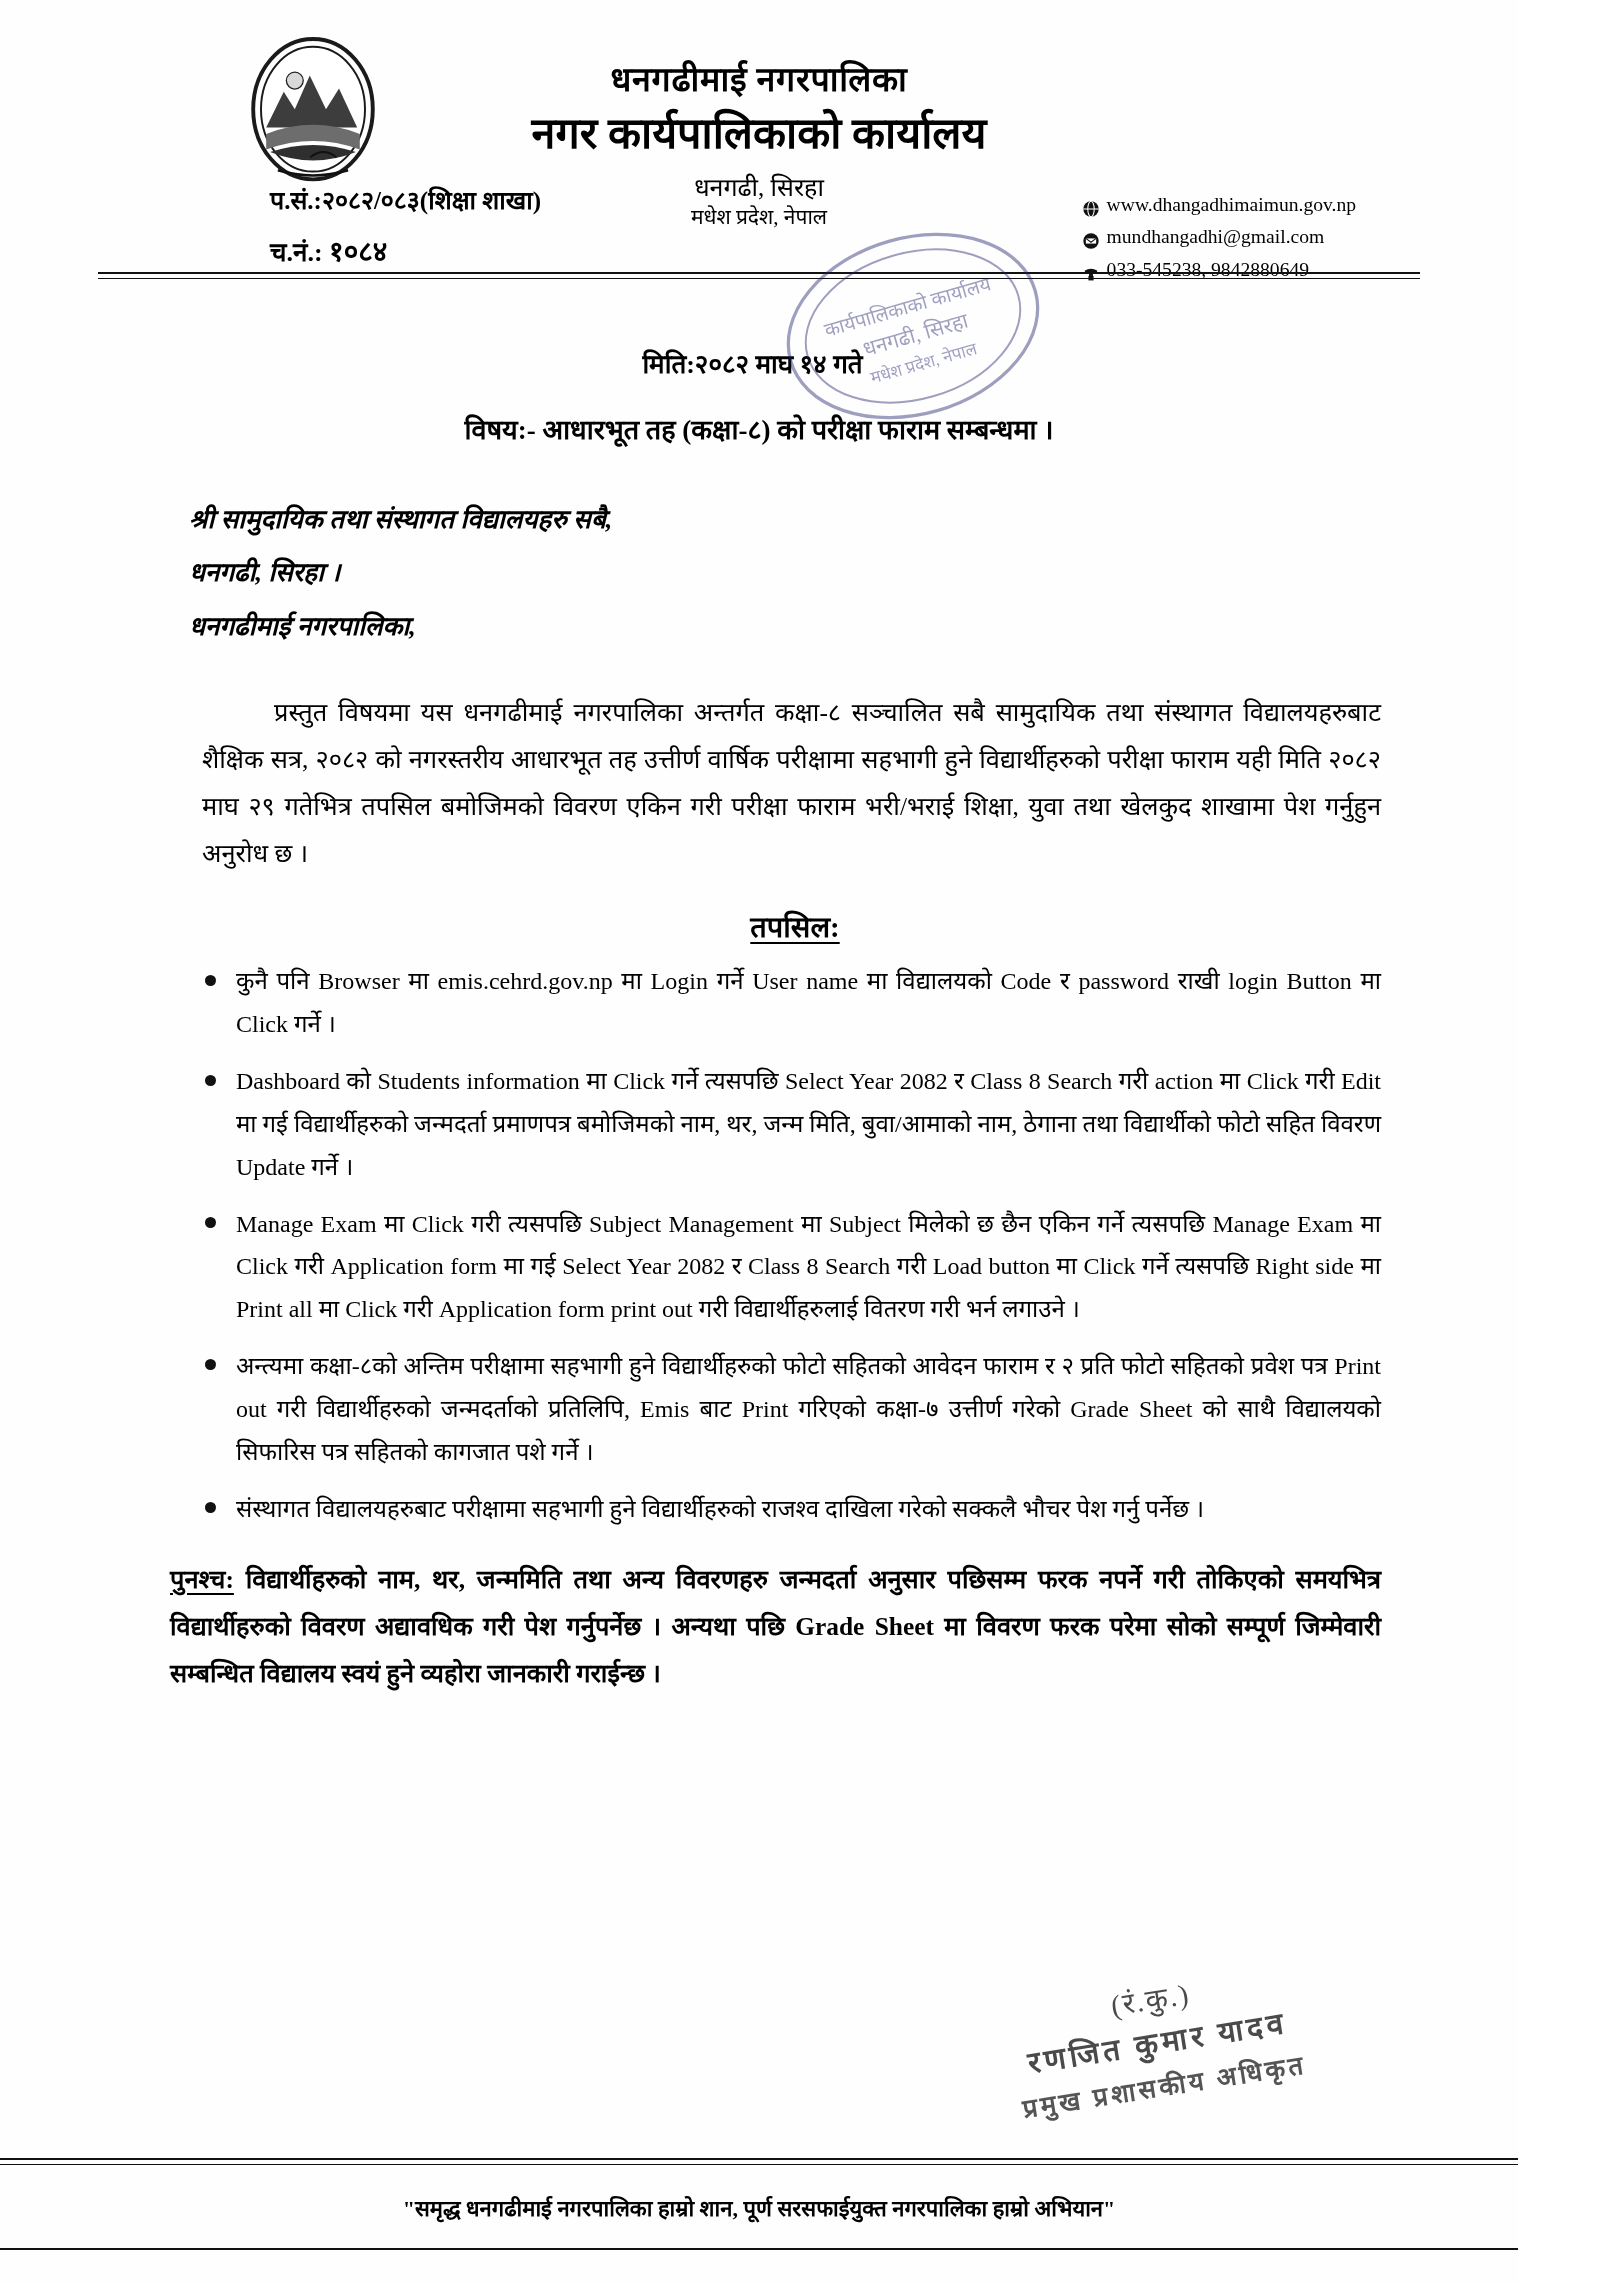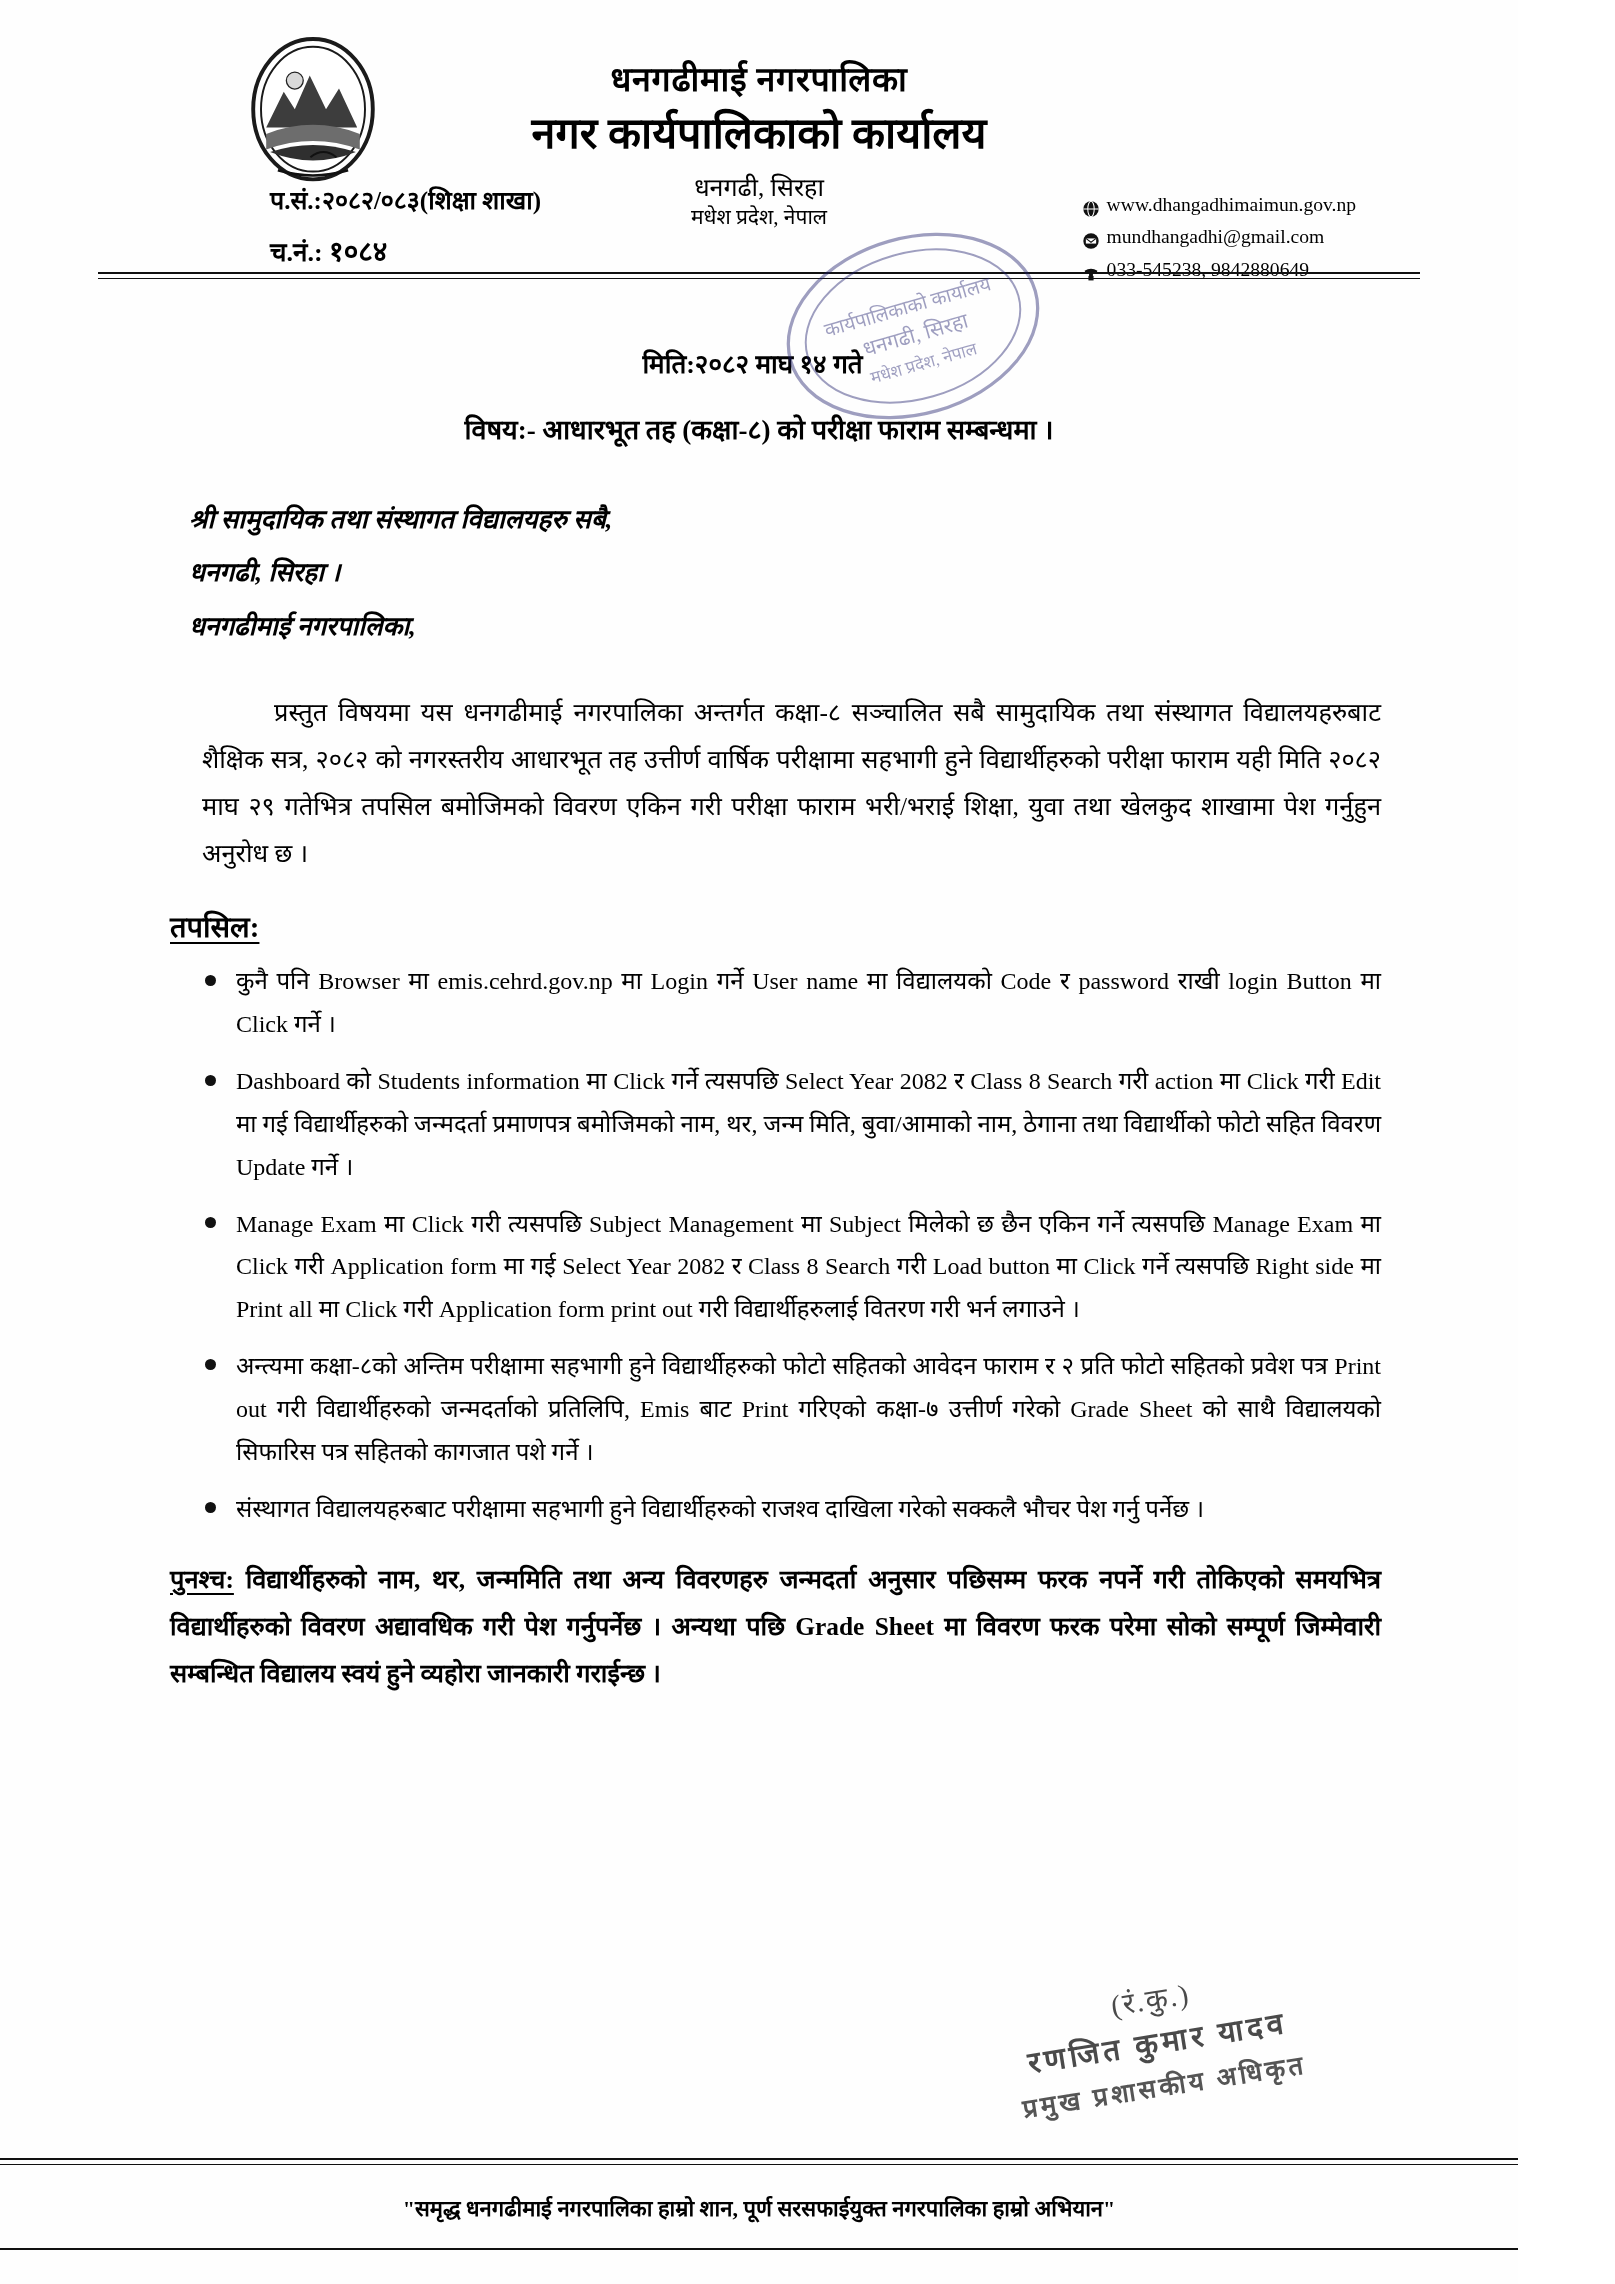--- a/index.html
+++ b/index.html
@@ -153,20 +153,21 @@
   }
 
   
   .tapasil-title {
     margin-top: 29px;
     margin-left: 72px;
     font-size: 29px;
     font-weight: bold;
     text-decoration: underline;
     text-underline-offset: 5.2px;
+    text-align: center;
   }
 
   ul.points {
     margin: 15.6px 39px 0 104px;
     padding: 0;
     list-style: none;
   }
   ul.points li {
     position: relative;
     font-size: 24px;

